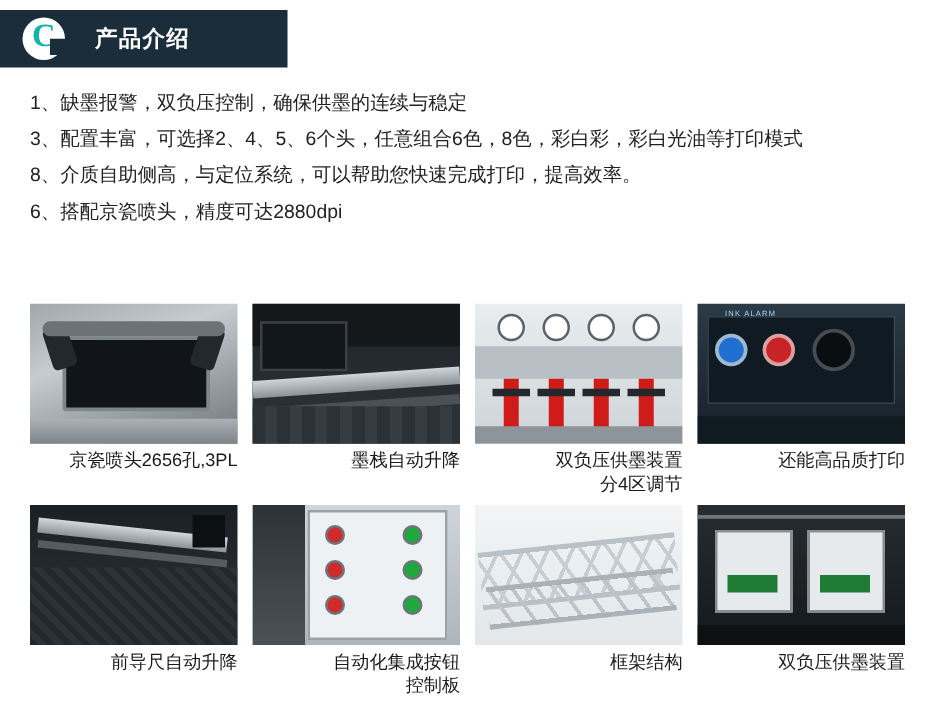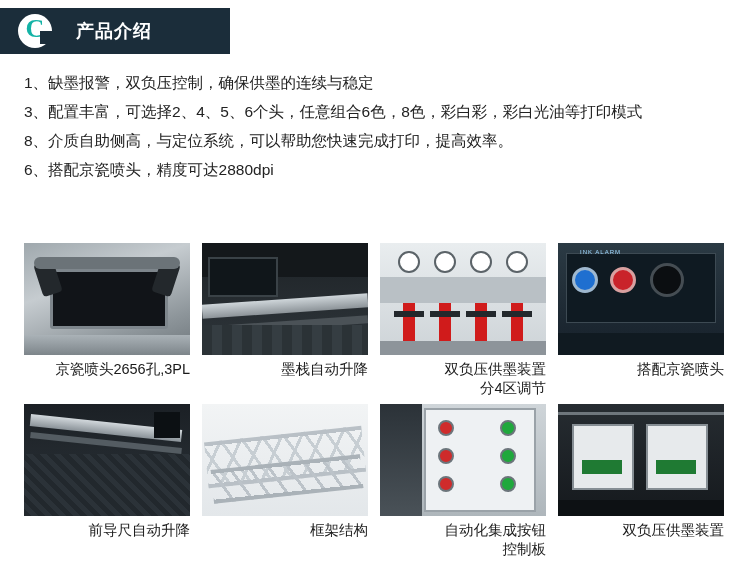--- a/index.html
+++ b/index.html
@@ -245,57 +245,57 @@
 
     <div class="cell">
       <div class="thumb ph4">
         <div class="panel"></div>
         <div class="txt">INK ALARM</div>
         <div class="blue"></div>
           <div class="red"></div>
           <div class="blk"></div>
         <div class="strip"></div>
       </div>
-      <div class="caption">搭配京瓷喷头</div>
+      <div class="caption">还能高品质打印</div>
     </div>
 
     <div class="cell">
       <div class="thumb ph5">
         <div class="mesh"></div>
           <div class="tube"></div>
           <div class="tube2"></div>
           <div class="blkbox"></div>
       </div>
       <div class="caption">前导尺自动升降</div>
-    </div>
-
-    <div class="cell">
-      <div class="thumb ph7">
-        <div class="truss"></div>
-          <div class="truss2"></div>
-      </div>
-      <div class="caption">框架结构</div>
     </div>
 
     <div class="cell">
       <div class="thumb ph6">
         <div class="plate"></div>
           <div class="side"></div>
         <div class="btn r b1"></div>
           <div class="btn r b2"></div>
           <div class="btn r b3"></div>
         <div class="btn g b4"></div>
           <div class="btn g b5"></div>
           <div class="btn g b6"></div>
       </div>
       <div class="caption">自动化集成按钮
 控制板</div>
     </div>
 
     <div class="cell">
+      <div class="thumb ph7">
+        <div class="truss"></div>
+          <div class="truss2"></div>
+      </div>
+      <div class="caption">框架结构</div>
+    </div>
+
+    <div class="cell">
       <div class="thumb ph8">
         <div class="wire"></div>
         <div class="unit u1"></div>
           <div class="unit u2"></div>
         <div class="green g1"></div>
           <div class="green g2"></div>
         <div class="floor"></div>
       </div>
       <div class="caption">双负压供墨装置</div>
     </div>

